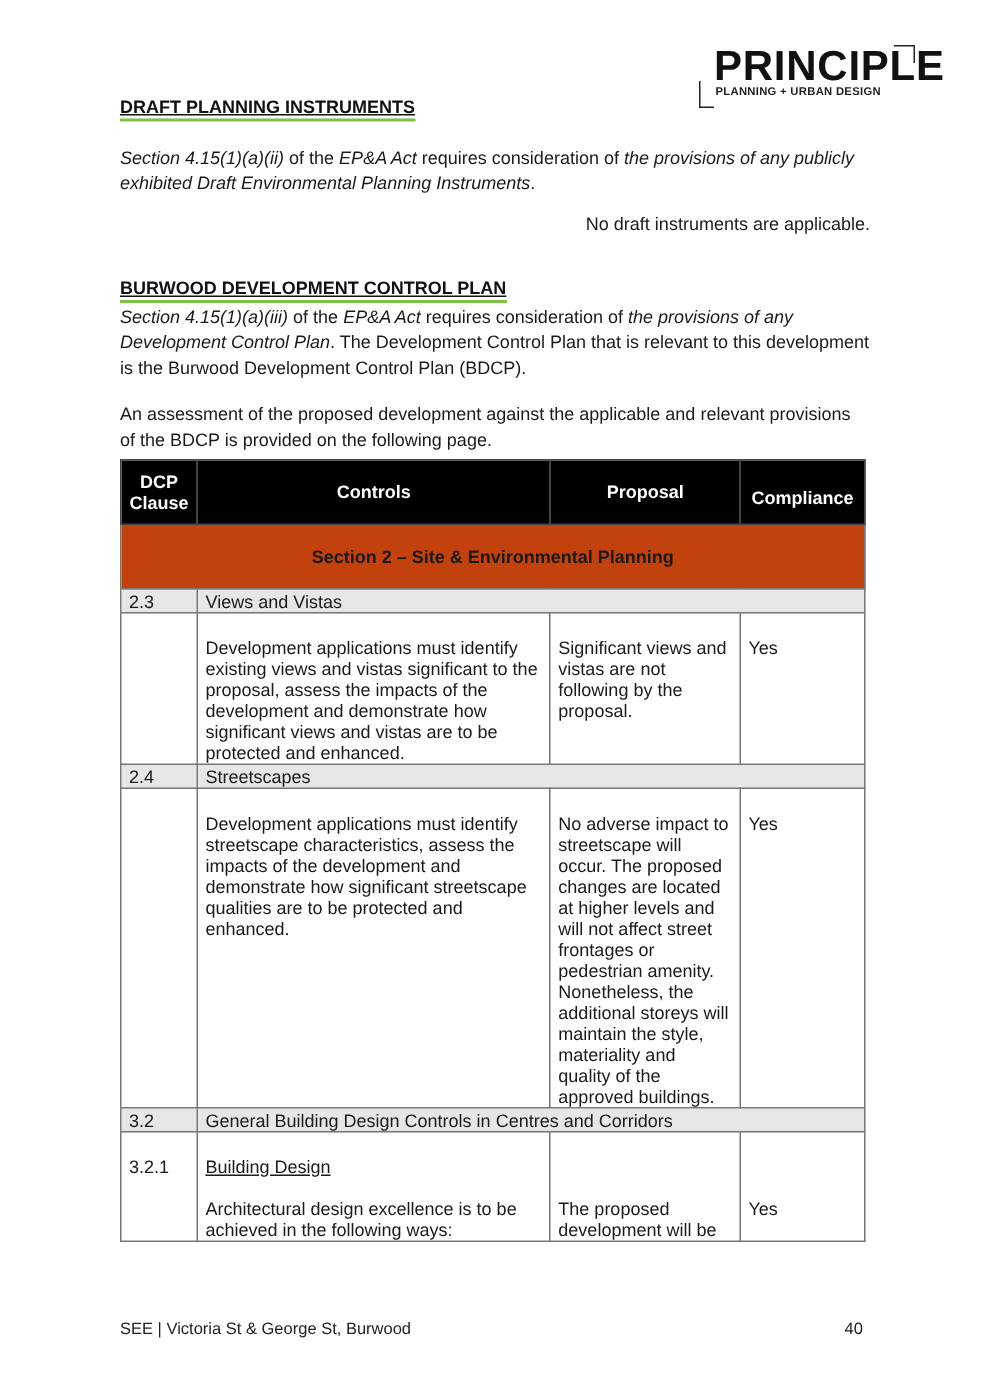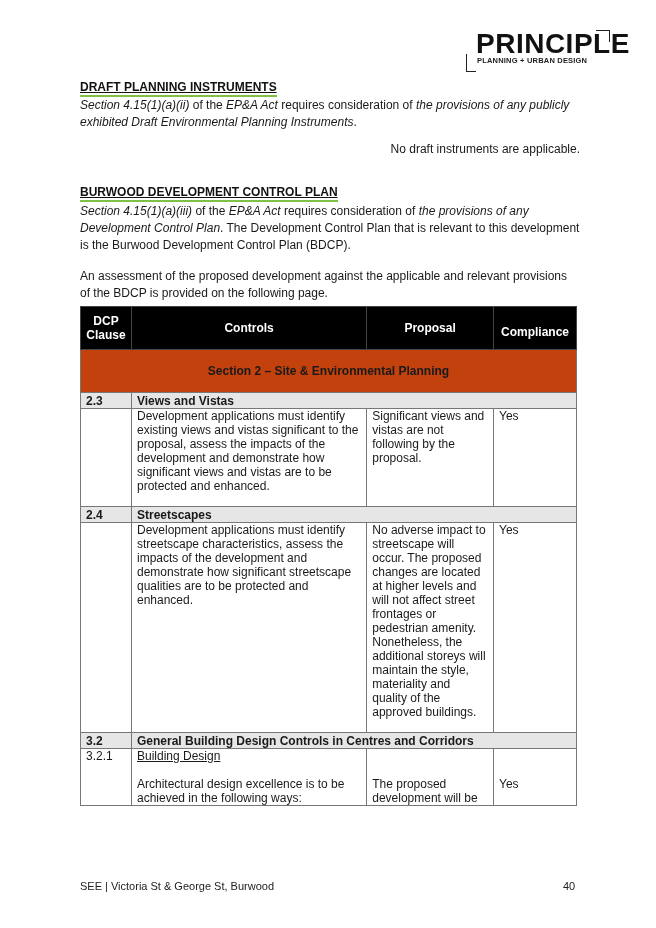--- a/index.html
+++ b/index.html
@@ -16,36 +16,36 @@
   .heading .green { position: absolute; left: 0; right: 0; bottom: -3px; height: 2px; background: #7dc242; }
   .para { position: absolute; left: 80px; width: 500px; font-size: 12px; line-height: 17px; color: #1a1a1a; }
   .para i { font-style: italic; }
 
   table.dcp { position: absolute; left: 80px; top: 306px; width: 497px; border-collapse: collapse; font-size: 12px; line-height: 14px; }
   table.dcp td, table.dcp th { border: 1px solid #777; vertical-align: top; padding: 0 5px; }
   table.dcp th { background: #000; color: #fff; font-weight: bold; text-align: center; vertical-align: middle; border-color: #444; font-size: 12px; }
   .c1 { width: 51px; } .c2 { width: 236px; } .c3 { width: 127px; } .c4 { width: 83px; }
   tr.head th { height: 43px; }
   tr.section td { background: #c2410c; text-align: center; font-weight: bold; height: 43px; vertical-align: middle; }
-  tr.sub td { background: #e6e6e6; font-weight: bold; padding-top: 1px; }
-  tr.body td { padding-top: 0; }
+  tr.sub td { background: #e6e6e6; font-weight: normal; padding-top: 1px; }
+  tr.body td { padding-top: 16px; }
   .u { text-decoration: underline; }
   .footer { position: absolute; top: 880px; font-family: "Liberation Sans", sans-serif; font-size: 11px; color: #222; }
 </style>
 </head>
 <body>
 
 <div class="logo">
   <div class="corner-tr"></div>
   <div class="corner-bl"></div>
   <div class="brand">PRINCIPLE</div>
   <div class="tagline">PLANNING + URBAN DESIGN</div>
 </div>
 
-<div class="heading" style="top:80px;">
+<div class="heading" style="top:64px;">
   <span>DRAFT PLANNING INSTRUMENTS</span>
   <span class="green"></span>
 </div>
 <div class="para" style="top:97px;">
   <i>Section 4.15(1)(a)(ii)</i><span> of the </span><i>EP&amp;A Act</i><span> requires consideration of </span><i>the provisions of any publicly exhibited Draft Environmental Planning Instruments</i><span>.</span>
 </div>
 <div class="para" style="top:141px;text-align:right;">No draft instruments are applicable.</div>
 
 <div class="heading" style="top:185px;">
   <span>BURWOOD DEVELOPMENT CONTROL PLAN</span>

